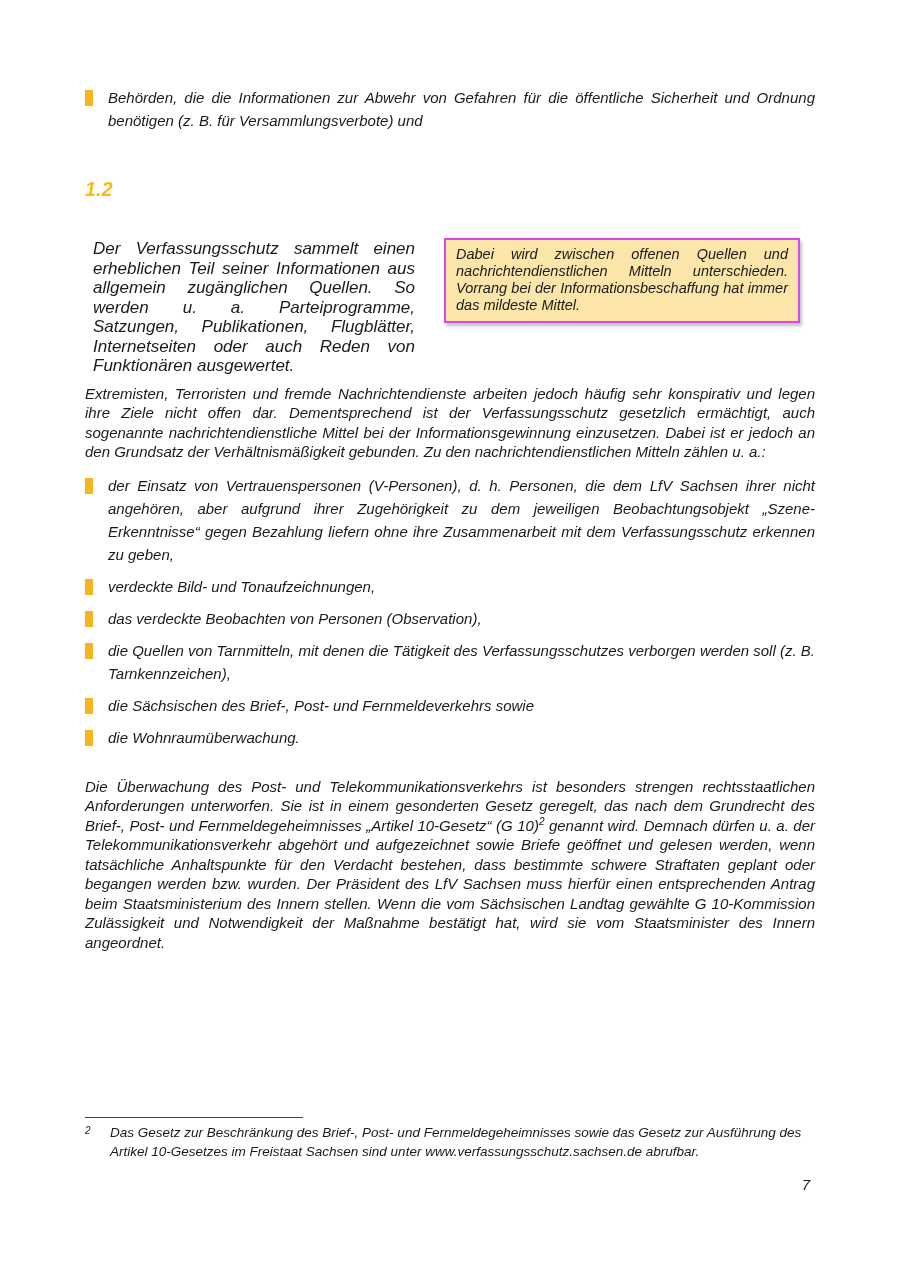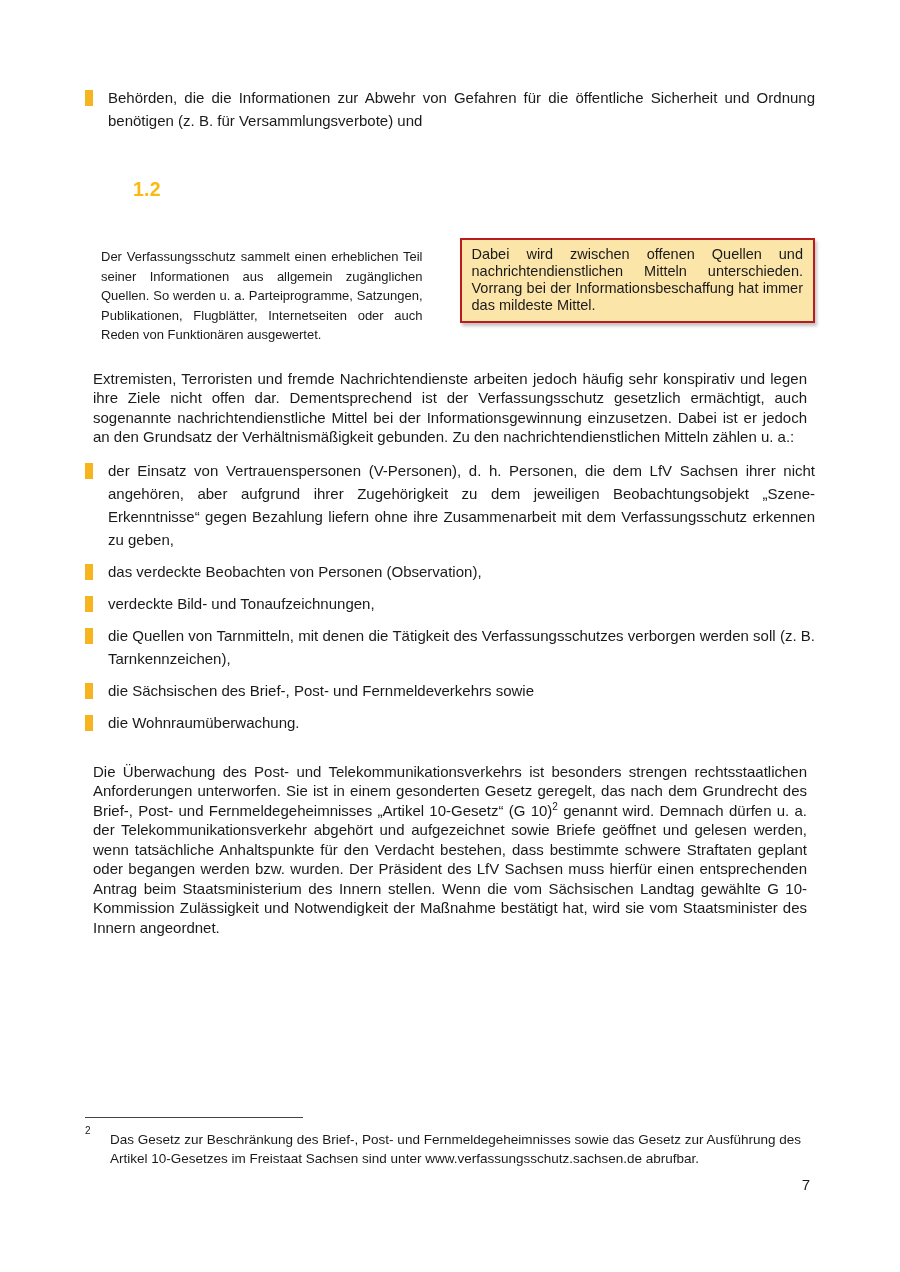--- a/index.html
+++ b/index.html
@@ -7,20 +7,21 @@
     width: 900px; height: 1272px;
     background: #ffffff;
     font-family: "Liberation Sans", sans-serif;
     color: #1a1a1a;
   }
   .page {
     position: relative;
     width: 900px; height: 1248px;
     background: #ffffff;
     overflow: hidden;
+    font-style: italic;
   }
   .doc {
     position: absolute;
     left: 85px; top: 86px;
     width: 730px;
   }
   
   .bullet-list { list-style: none; margin: 0; padding: 0; }
   .bullet-item { display: flex; margin: 0 0 5px 0; }
   .bullet-marker {
@@ -34,47 +35,47 @@
     text-align: justify;
   }
   
   .heading {
     display: flex;
     margin: 46px 0 30px 0;
     font-size: 19.5px; font-weight: bold;
     color: #fbba12;
     letter-spacing: 0.2px;
   }
-  .heading .num { width: 53px; margin-left: 48px; }
+  .heading .num { width: 53px; }
   
   .two-col { display: flex; align-items: flex-start; margin: 0; }
   .col-text {
-    margin: 16px;
+    margin: 8px;
     width: 322px;
-    font-size: 13px; line-height: 19.5px;
+    font-size: 17px; line-height: 19.5px;
     text-align: justify;
     hyphens: auto; -webkit-hyphens: auto;
   }
   .callout {
     box-sizing: border-box;
     width: 356px;
     margin: 7px 0 0 21px;
     background: #fbe5a9;
-    border: 2px solid #b91c1c;
+    border: 2px solid #d946ef;
     box-shadow: 2px 3px 3px rgba(120,120,120,0.45);
     padding: 6px 10px 7px 10px;
   }
   .callout p {
     margin: 0;
     font-size: 14.5px; line-height: 17px;
     text-align: justify;
   }
   
   .para {
-    margin: 8px;
+    margin: 0;
     font-size: 15px; line-height: 19.5px;
     text-align: justify;
   }
   .methods { margin: 12px 0 0 0; }
   .methods .bullet-item { margin-bottom: 9px; }
   .closing { margin-top: 28px; }
   .sup-ref {
     font-size: 10px;
     vertical-align: super;
     line-height: 0;
@@ -93,21 +94,20 @@
   .footnote-body { display: flex; }
   .fn-marker {
     flex: 0 0 25px;
     font-size: 10px;
     padding-top: 1px;
   }
   .fn-text {
     width: 705px;
     font-size: 13.5px; line-height: 18.5px;
     text-align: left;
-    margin-top: 7px;
   }
   .page-number {
     position: absolute;
     left: 796px; top: 1176px;
     width: 20px;
     text-align: center;
     font-size: 15px;
   }
 </style>
 </head>
@@ -136,25 +136,25 @@
 
     <p class="para">Extremisten, Terroristen und fremde Nachrichtendienste arbeiten jedoch häufig sehr konspirativ und legen ihre Ziele nicht offen dar. Dementsprechend ist der Verfassungsschutz gesetzlich ermächtigt, auch sogenannte nachrichtendienstliche Mittel bei der Informationsgewinnung einzusetzen. Dabei ist er jedoch an den Grundsatz der Verhältnismäßigkeit gebunden. Zu den nachrichtendienstlichen Mitteln zählen u. a.:</p>
 
     <ul class="bullet-list methods">
       <li class="bullet-item">
         <span class="bullet-marker"></span>
         <span class="bullet-text">der Einsatz von Vertrauenspersonen (V-Personen), d. h. Personen, die dem LfV Sachsen ihrer nicht angehören, aber aufgrund ihrer Zugehörigkeit zu dem jeweiligen Beobachtungsobjekt „Szene-Erkenntnisse“ gegen Bezahlung liefern ohne ihre Zusammenarbeit mit dem Verfassungsschutz erkennen zu geben,</span>
       </li>
       <li class="bullet-item">
         <span class="bullet-marker"></span>
-        <span class="bullet-text">das verdeckte Beobachten von Personen (Observation),</span>
+        <span class="bullet-text">verdeckte Bild- und Tonaufzeichnungen,</span>
       </li>
       <li class="bullet-item">
         <span class="bullet-marker"></span>
-        <span class="bullet-text">verdeckte Bild- und Tonaufzeichnungen,</span>
+        <span class="bullet-text">das verdeckte Beobachten von Personen (Observation),</span>
       </li>
       <li class="bullet-item">
         <span class="bullet-marker"></span>
         <span class="bullet-text">die Quellen von Tarnmitteln, mit denen die Tätigkeit des Verfassungsschutzes verborgen werden soll (z. B. Tarnkennzeichen),</span>
       </li>
       <li class="bullet-item">
         <span class="bullet-marker"></span>
         <span class="bullet-text">die Sächsischen des Brief-, Post- und Fernmeldeverkehrs sowie</span>
       </li>
       <li class="bullet-item">

